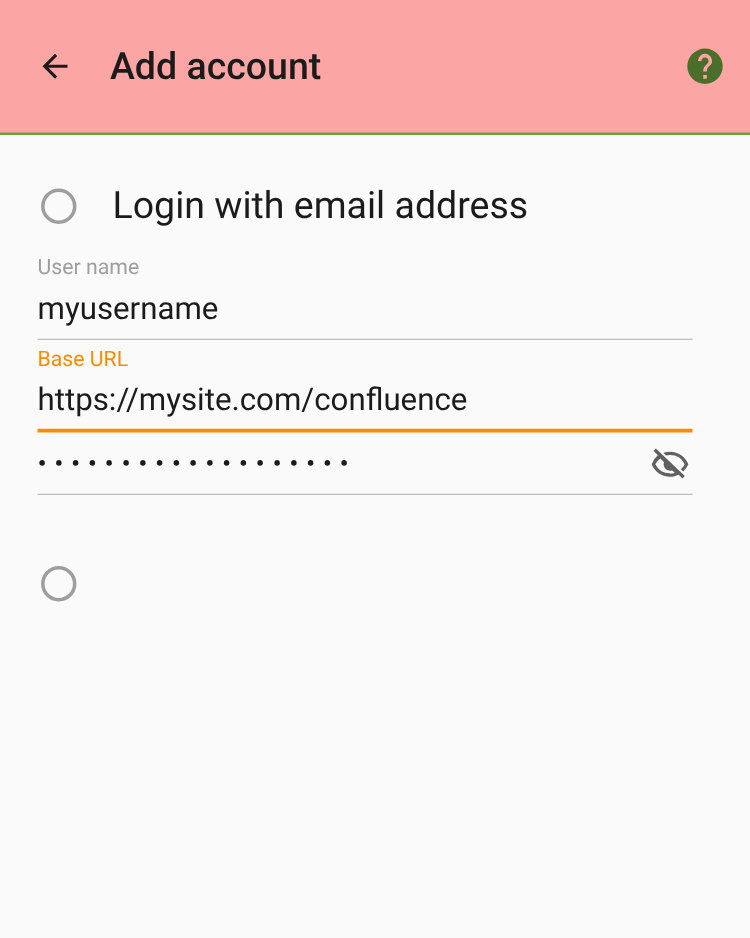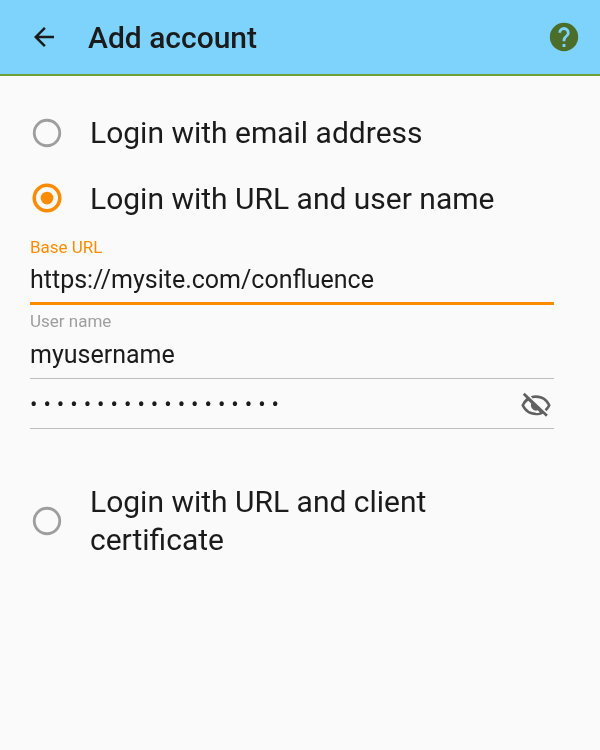--- a/index.html
+++ b/index.html
@@ -4,22 +4,22 @@
 <style>
   * { box-sizing: border-box; margin: 0; padding: 0; }
   html, body {
     width: 600px; height: 750px;
     font-family: Roboto, "Helvetica Neue", Arial, sans-serif;
     background: #fafafa;
     color: #212121;
     overflow: hidden;
   }
   .appbar {
-    height: 76px;
-    background: #7dd3fc;
+    height: 108px;
+    background: #fca5a5;
     display: flex;
     align-items: center;
     padding: 0 16px 0 20px;
     border-bottom: 2px solid #6ea03a;
   }
   .appbar .back {
     width: 48px; height: 48px;
     display: flex; align-items: center; justify-content: center;
     cursor: pointer;
   }
@@ -118,42 +118,33 @@
 
   <div class="option">
     <div class="radio">
       <svg width="34" height="34" viewBox="0 0 24 24" fill="none" stroke="#9e9e9e" stroke-width="2">
           <circle cx="12" cy="12" r="9"></circle>
         </svg>
     </div>
     <div class="label">Login with email address</div>
   </div>
 
-  <div class="option">
-    <div class="radio">
-      <svg width="34" height="34" viewBox="0 0 24 24">
-          <circle cx="12" cy="12" r="9" fill="none" stroke="#fb8c00" stroke-width="2.5"></circle>
-          <circle cx="12" cy="12" r="4.5" fill="#fb8c00"></circle>
-        </svg>
-    </div>
-    <div class="label">Login with URL and user name</div>
-  </div>
 
   <div class="fields">
+    <div class="field">
+      <div class="field-label">User name</div>
+      <div class="input-row">
+        <input type="text" value="myusername" style="">
+      </div>
+    </div>
+
     <div class="field">
       <div class="field-label active">Base URL</div>
       <div class="input-row active">
         <input type="text" value="https://mysite.com/confluence" style="">
-      </div>
-    </div>
-
-    <div class="field">
-      <div class="field-label">User name</div>
-      <div class="input-row">
-        <input type="text" value="myusername" style="">
       </div>
     </div>
 
     <div class="field">
       <div class="input-row">
         <div class="pwd-dots">•••••••••••••••••••</div>
         <div class="eye">
           <svg width="32" height="32" viewBox="0 0 24 24" fill="#616161">
               <path d="M12 6a9.77 9.77 0 018.82 5.5 9.93 9.93 0 01-2.34 3.02l1.42 1.42A11.8 11.8 0 0023 11.5C21.27 7.11 17 4 12 4c-1.4 0-2.74.25-3.98.7l1.62 1.62C10.4 6.12 11.19 6 12 6zM2.1 3.51L4.7 6.1A11.8 11.8 0 001 11.5C2.73 15.89 7 19 12 19c1.88 0 3.66-.44 5.24-1.22l2.25 2.25 1.41-1.41L3.51 2.1 2.1 3.51zM12 17a9.77 9.77 0 01-8.82-5.5 9.9 9.9 0 012.99-3.47l2.18 2.18A4 4 0 0012 15.5c.47 0 .92-.08 1.34-.23l1.58 1.58c-.93.3-1.91.47-2.92.47z"></path>
             </svg>
@@ -163,16 +154,15 @@
   </div>
 
   <div class="spacer"></div>
 
   <div class="option third">
     <div class="radio">
       <svg width="34" height="34" viewBox="0 0 24 24" fill="none" stroke="#9e9e9e" stroke-width="2">
           <circle cx="12" cy="12" r="9"></circle>
         </svg>
     </div>
-    <div class="label">Login with URL and client certificate</div>
   </div>
 
 </div>
 
 </body></html>

